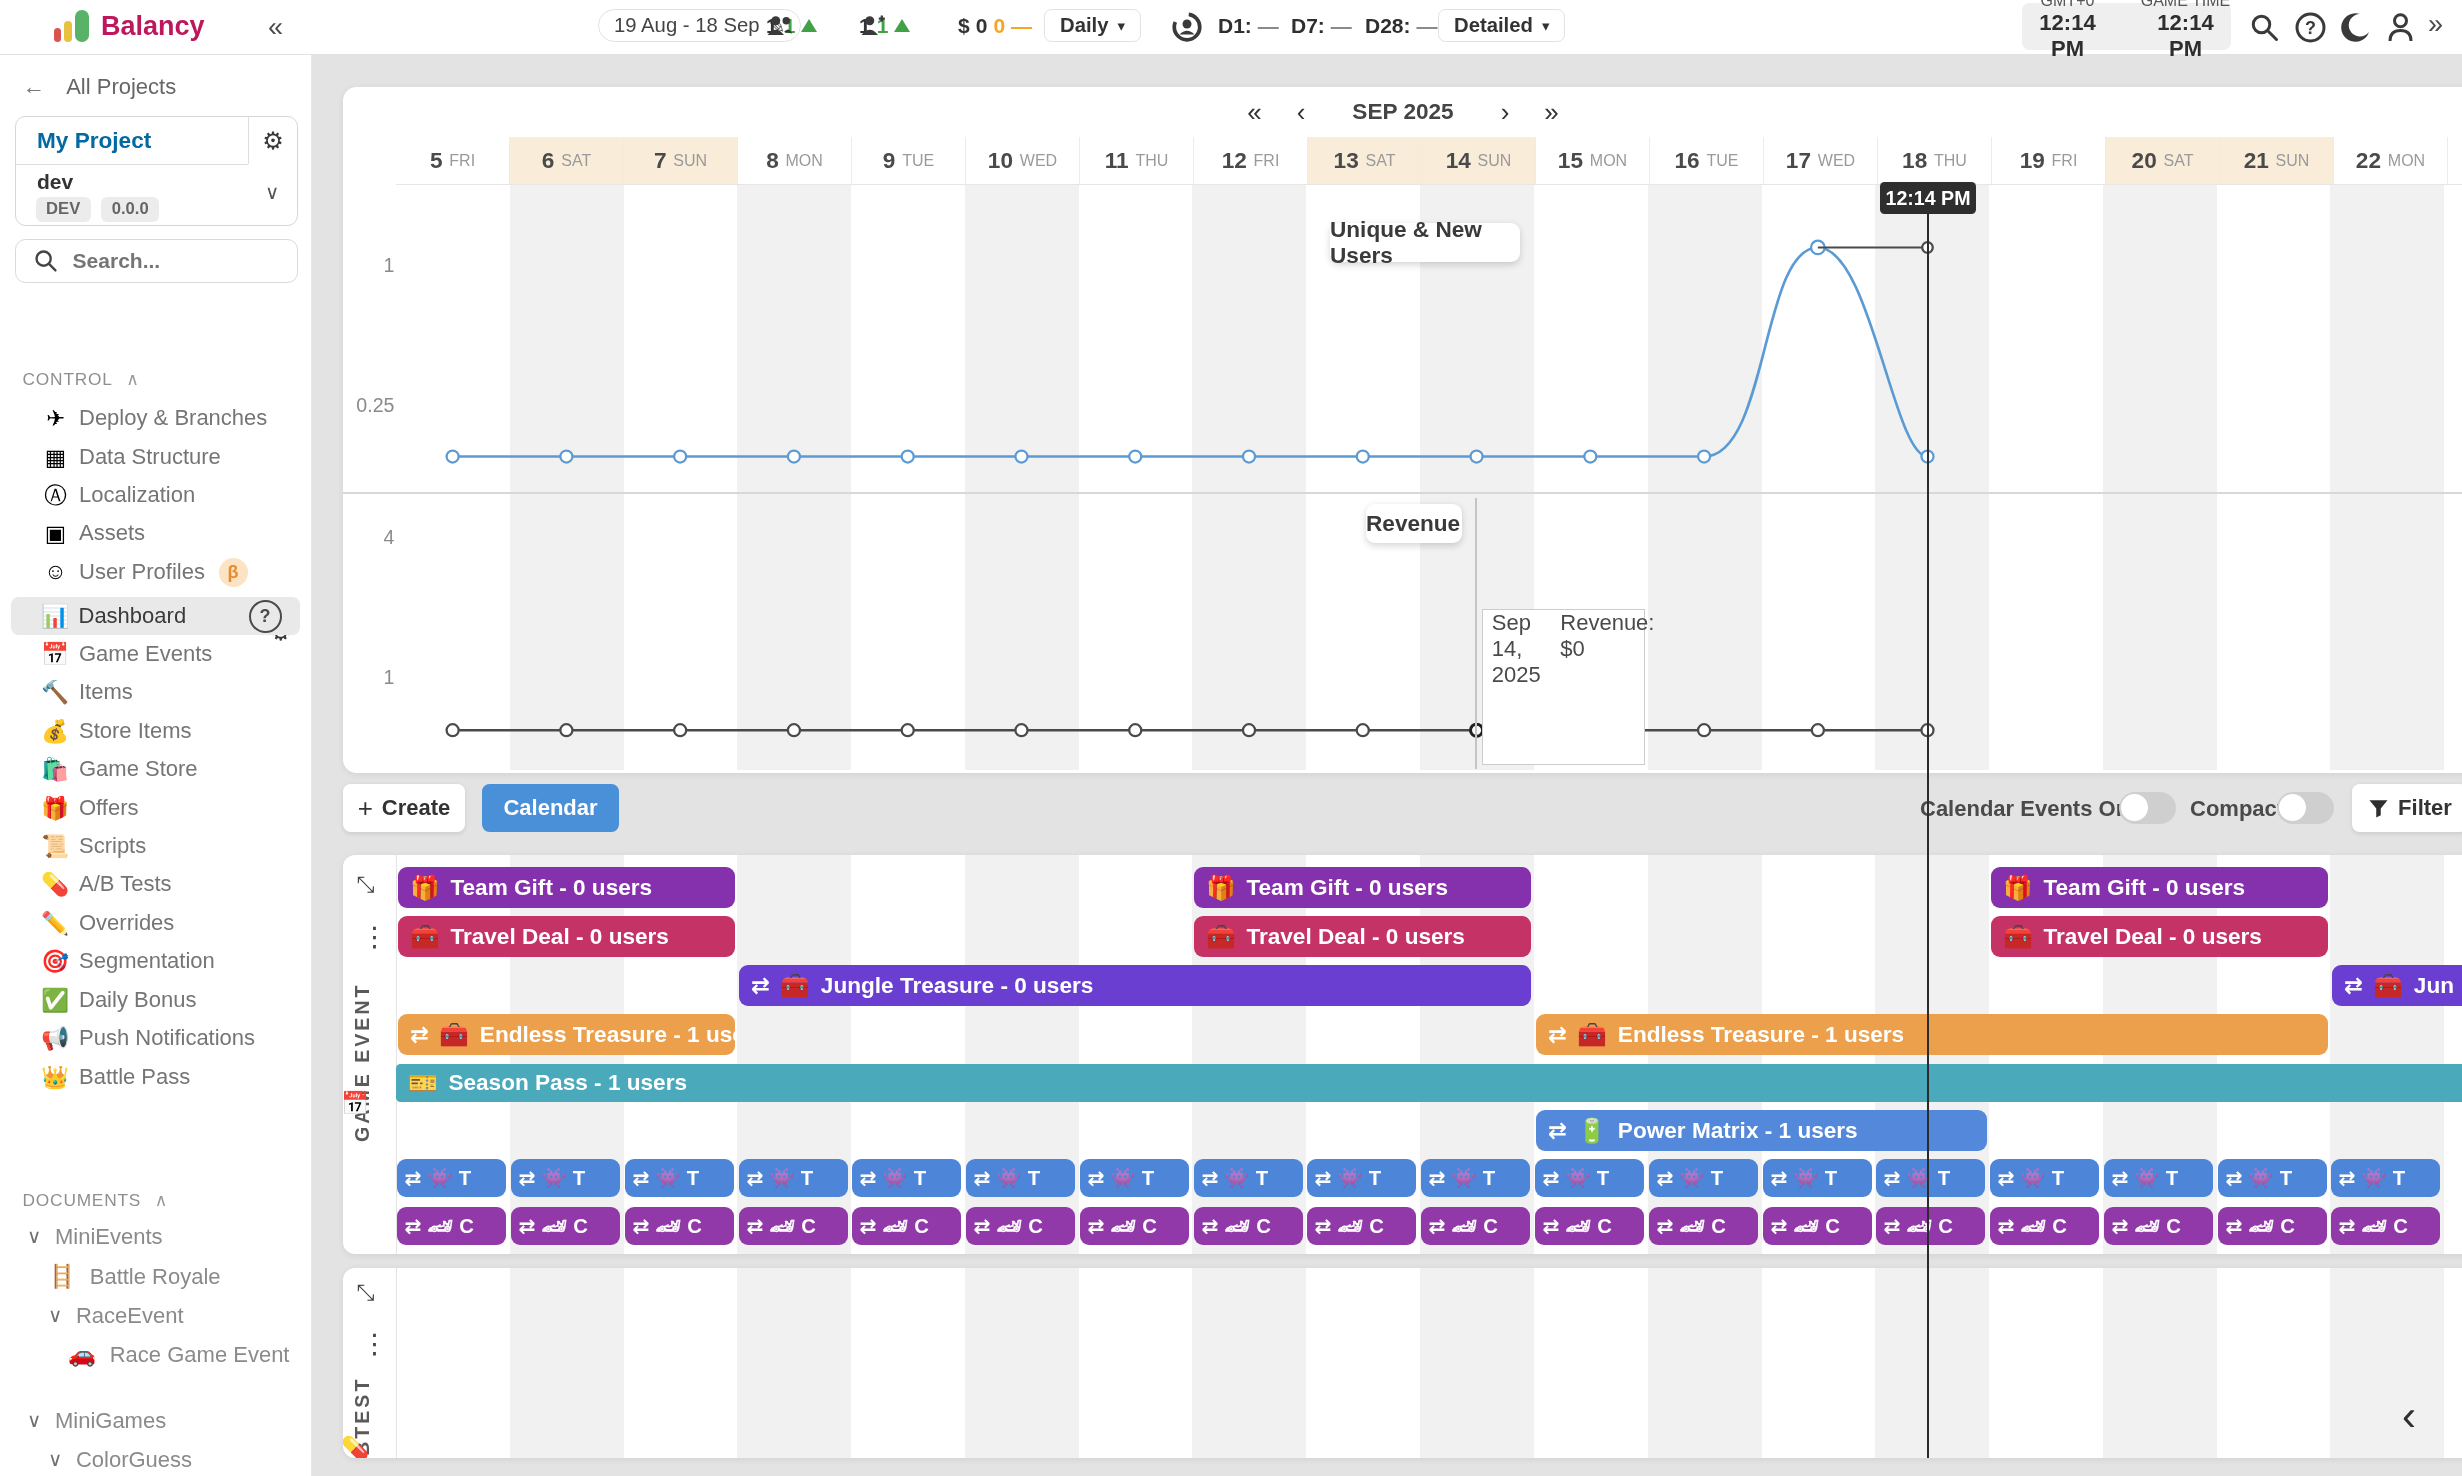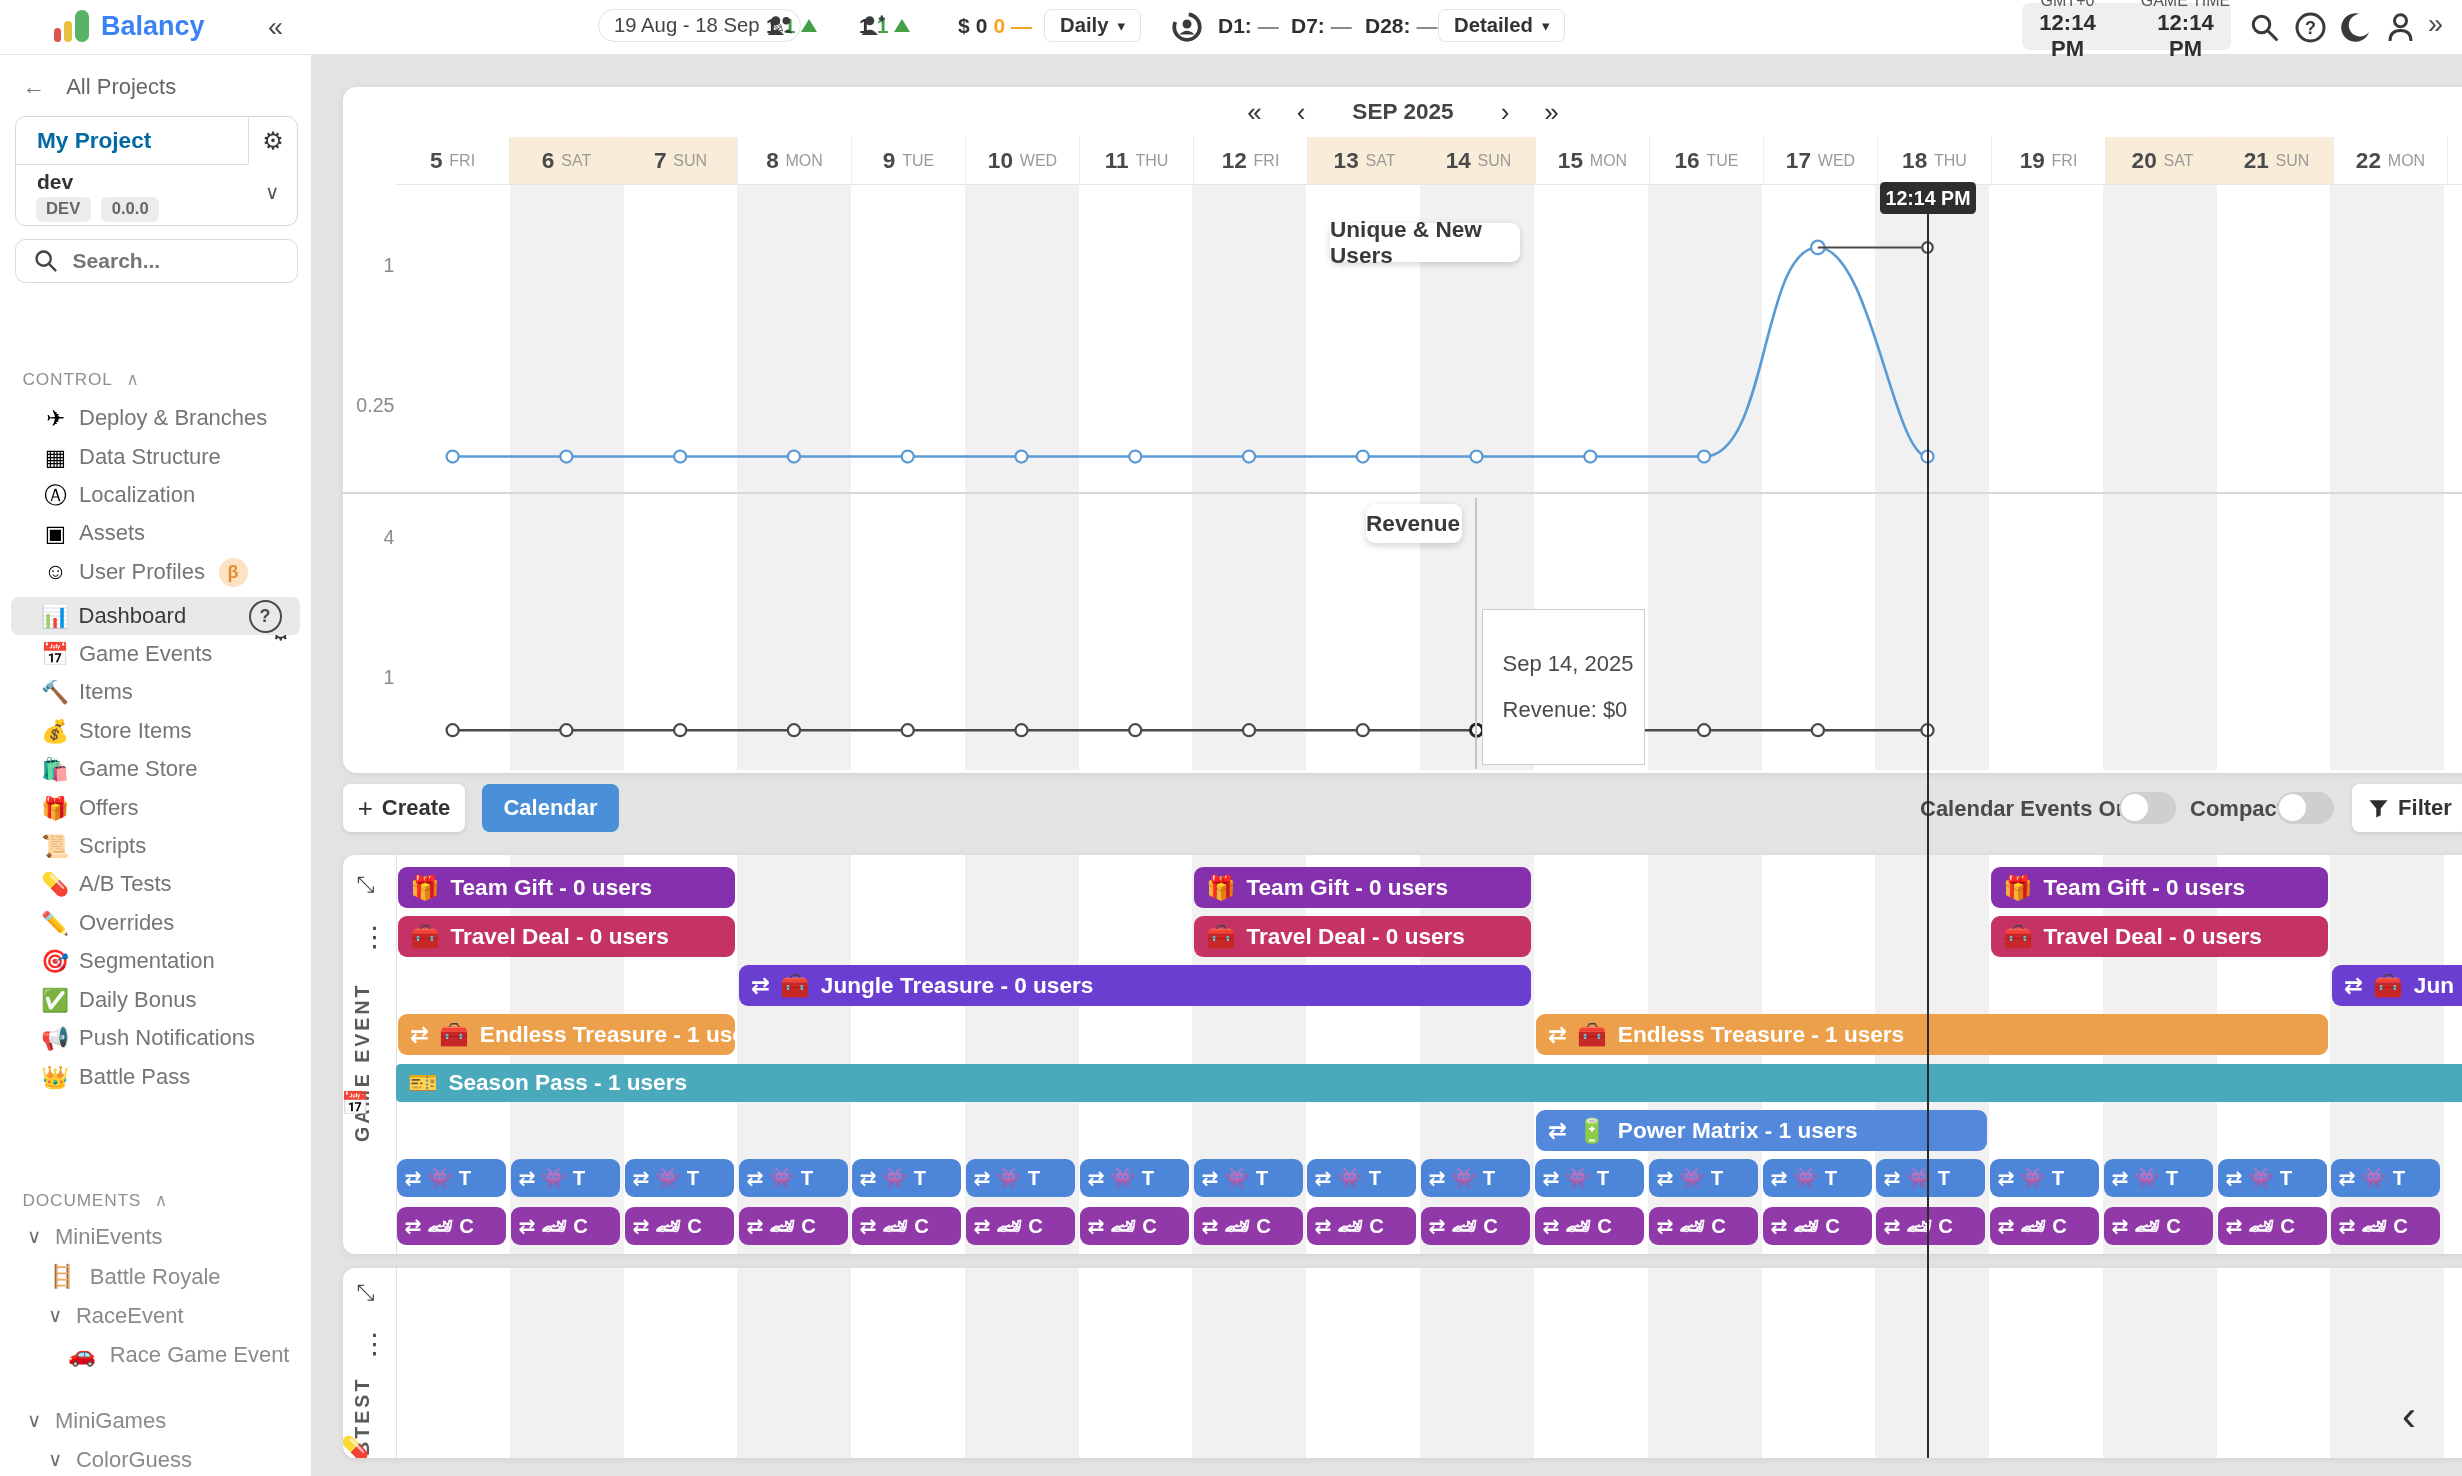--- a/index.html
+++ b/index.html
@@ -5,21 +5,21 @@
   html,body{margin:0;padding:0;}
   body{width:2462px;height:1477px;overflow:hidden;background:#e3e3e3;
        font-family:"Liberation Sans","DejaVu Sans",sans-serif;position:relative;}
   #app{position:absolute;inset:0;}
   .abs{position:absolute;}
   
   #topbar{position:absolute;left:0;top:0;width:2462px;height:54px;background:#fff;
           border-bottom:1.5px solid #e2e2e2;z-index:40;}
   .logo-bars{position:absolute;left:54px;top:10.5px;width:38px;height:33px;}
   .logo-bars i{position:absolute;bottom:1.5px;border-radius:3.8px;}
-  .brand{position:absolute;left:101px;top:10.5px;font-size:27px;font-weight:bold;color:#3b82f6;}
+  .brand{position:absolute;left:101px;top:10.5px;font-size:27px;font-weight:bold;color:#be185d;}
   .tb-ic{position:absolute;top:12px;font-size:27px;color:#4a4a4a;cursor:pointer;}
   .pill{position:absolute;top:9px;height:33px;border:1.5px solid #e2e2e2;border-radius:18px;
         display:flex;align-items:center;gap:9px;padding:0 15px;font-size:20.3px;color:#444;background:#fff;box-sizing:border-box;}
   .pill.sq{border-radius:7.5px;font-weight:bold;color:#333;}
   .stat{position:absolute;top:13.6px;display:flex;align-items:center;gap:6px;
         font-size:21px;font-weight:bold;color:#333;}
   .stat .g{color:#43a047;}
   .stat .tri{width:0;height:0;border-left:8.3px solid transparent;border-right:8.3px solid transparent;
              border-bottom:13.6px solid #43a047;}
   .stat .o{color:#f5a623;}
@@ -64,21 +64,21 @@
            gap:6.8px;border-right:0.8px solid #ececec;cursor:pointer;background:#fff;}
   .daycell.we{background:#f9ecd9;}
   .daycell b{font-size:22.6px;color:#4a4a4a;}
   .daycell span{font-size:16px;color:#9a9a9a;}
   .stripelayer{position:absolute;pointer-events:none;}
   .stripelayer i{position:absolute;top:0;bottom:0;width:114px;background:#f1f1f1;}
   .ytick{position:absolute;width:62px;text-align:right;font-size:19.6px;color:#8a8a8a;}
   .cpill{position:absolute;background:#fff;border-radius:9px;box-shadow:0 2.3px 7.5px rgba(0,0,0,.16);
          font-size:22.6px;font-weight:bold;color:#3a3a3a;display:flex;align-items:center;justify-content:flex-start;z-index:6;}
   #tooltip{position:absolute;left:1481px;top:609px;width:141px;height:154px;background:#fff;border:1.5px solid #ccc;
-           display:flex;flex-direction:column;justify-content:center;gap:19.6px;padding-left:19.6px;z-index:7;font-size:22px;color:#4a4a4a;}
+           display:flex;flex-direction:row;justify-content:center;gap:19.6px;padding-left:19.6px;z-index:7;font-size:22px;color:#4a4a4a;}
   #nowline{position:absolute;left:1927px;top:200px;width:2.3px;height:1258px;background:#2b2b2b;z-index:20;}
   #nowbadge{position:absolute;left:1880px;top:182px;width:96px;height:32px;background:#2e2e2e;color:#fff;
             border-radius:4.5px;font-size:19.6px;font-weight:bold;display:flex;align-items:center;justify-content:center;z-index:21;}
   #hoverline{position:absolute;left:1475px;top:497px;width:1.5px;height:271px;background:#c4c4c4;z-index:5;}
   
   .btn{position:absolute;height:48px;border-radius:7.5px;display:flex;align-items:center;justify-content:center;
        gap:9px;font-size:22px;font-weight:bold;cursor:pointer;box-sizing:border-box;}
   .btn.white{background:#fff;color:#333;box-shadow:0 1.5px 4.5px rgba(0,0,0,.10);}
   .btn.blue{background:#4a90d9;color:#fff;}
   .tgllab{position:absolute;font-size:22px;font-weight:bold;color:#4a4a4a;top:796px;}

